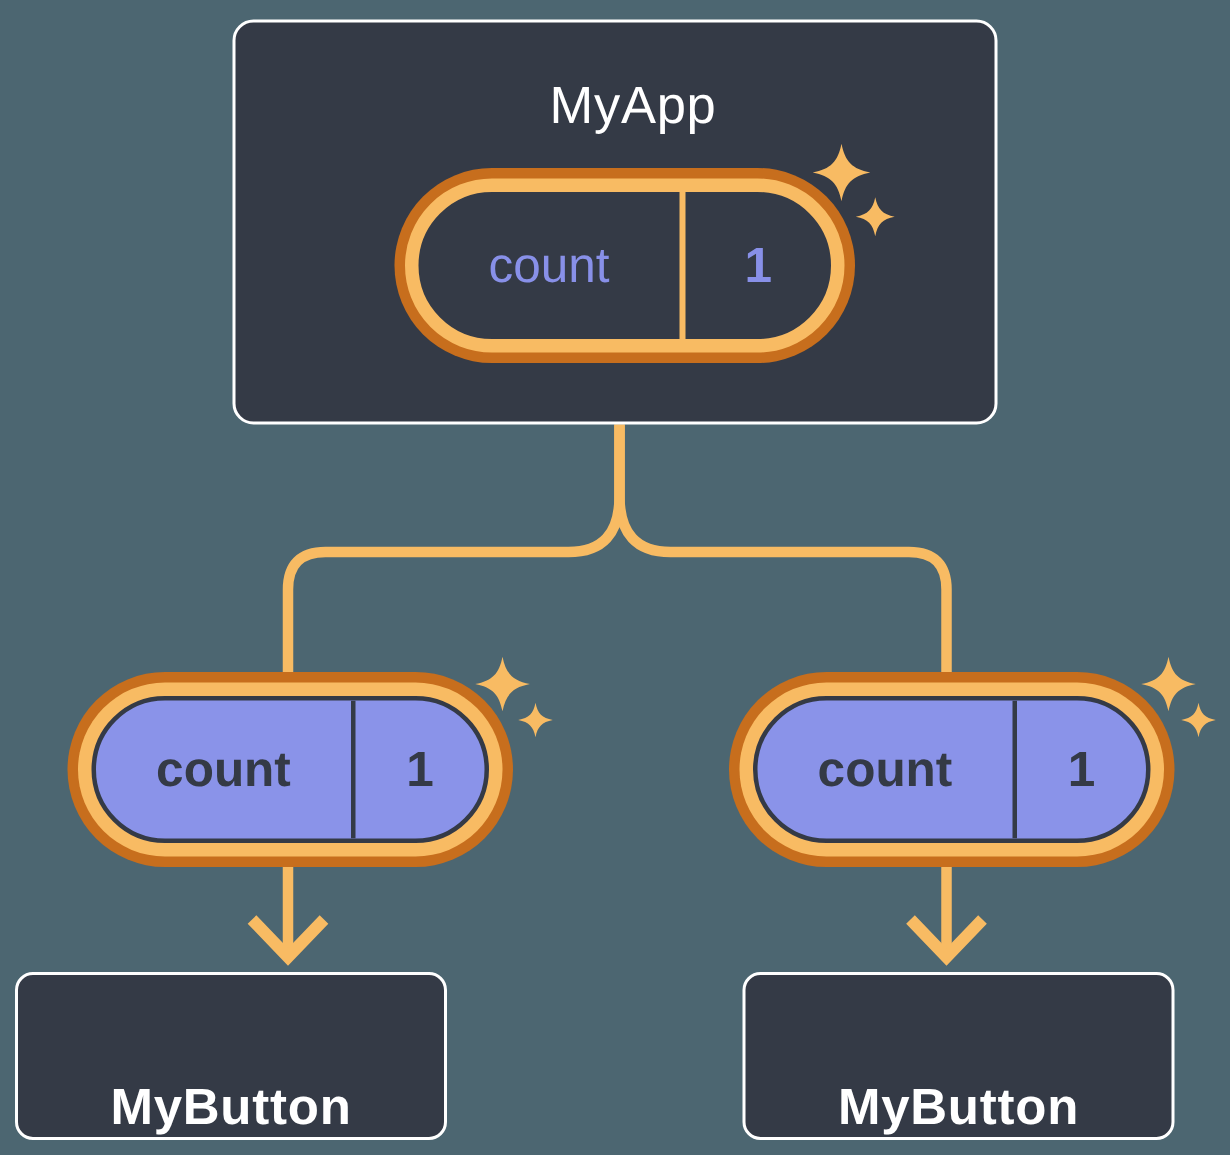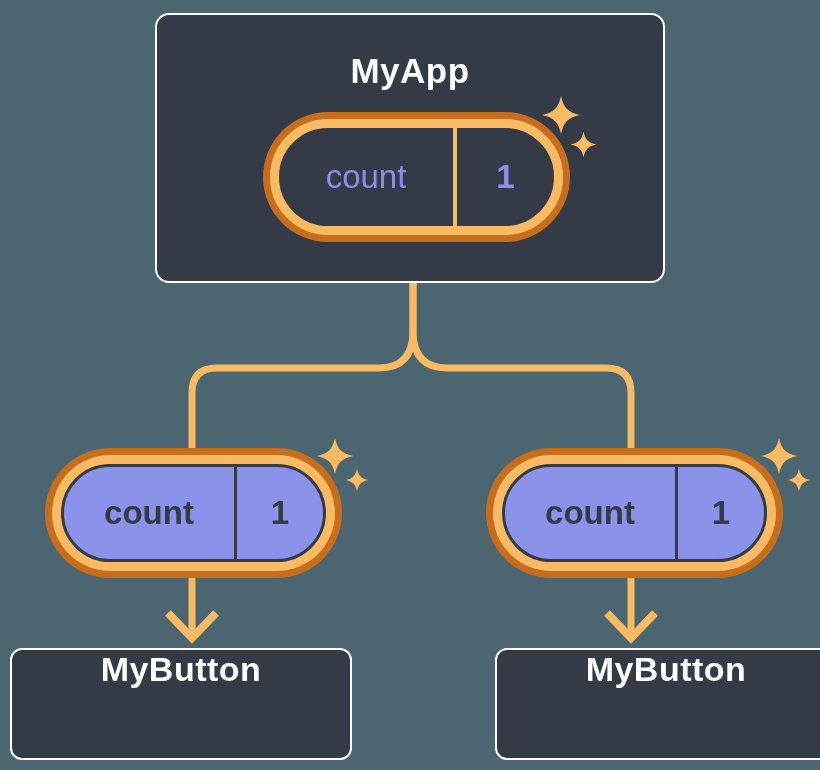--- a/index.html
+++ b/index.html
@@ -26,32 +26,32 @@
     border: 2px solid #FFFFFF;
     color: #FFFFFF;
   }
   .node-root {
     left: 155px; top: 13px;
     width: 510px; height: 270px;
     border-radius: 14px;
   }
   .node-root .node-title {
     position: absolute;
-    left: 0; top: 36px; width: 100%;
+    left: 12px; top: 36px; width: 100%;
     text-align: center;
     font-size: 35px;
-    font-weight: 700;
+    font-weight: 400;
     color: #FFFFFF;
     letter-spacing: 0.5px;
   }
   .node-leaf {
-    width: 342px; height: 112px;
+    width: 288px; height: 112px;
     border-radius: 12px;
     display: flex;
-    align-items: flex-start;
+    align-items: flex-end;
     justify-content: center;
     font-size: 34px;
     font-weight: 600;
     letter-spacing: 0.5px;
   }
   .node-leaf-left  { left: 10px;  top: 648px; }
   .node-leaf-right { left: 495px; top: 648px; }
 
   
   .pill-state {

